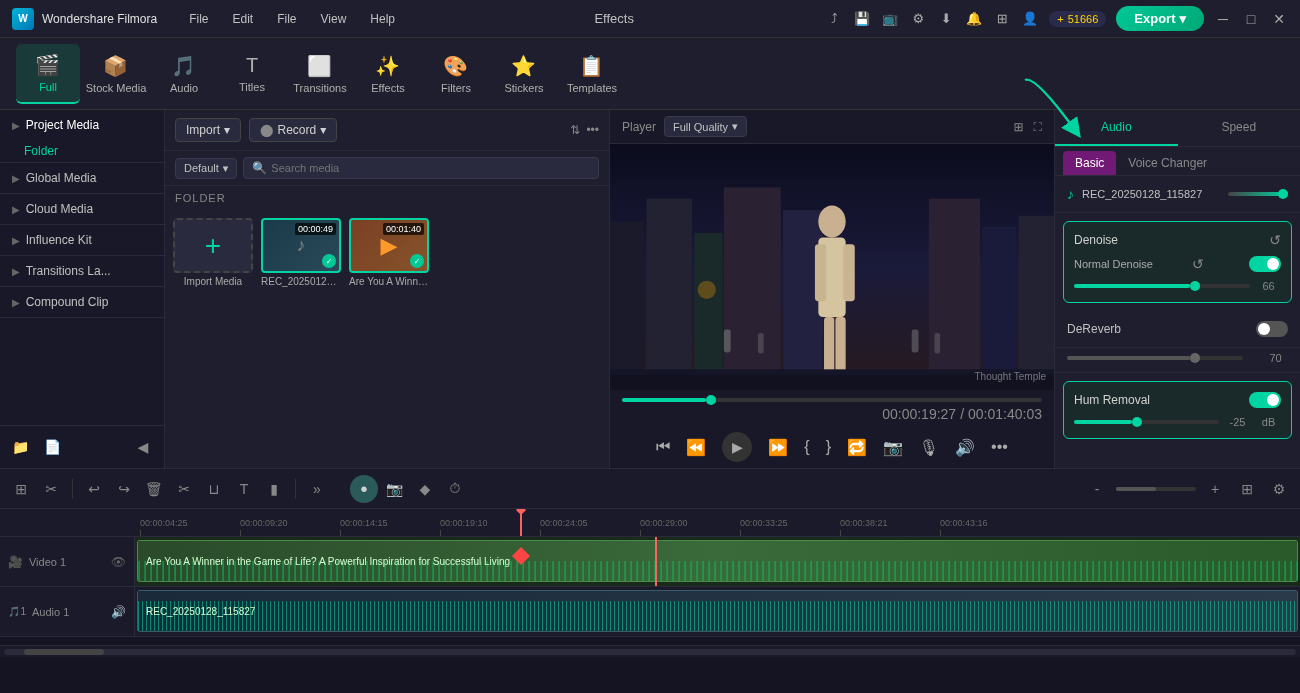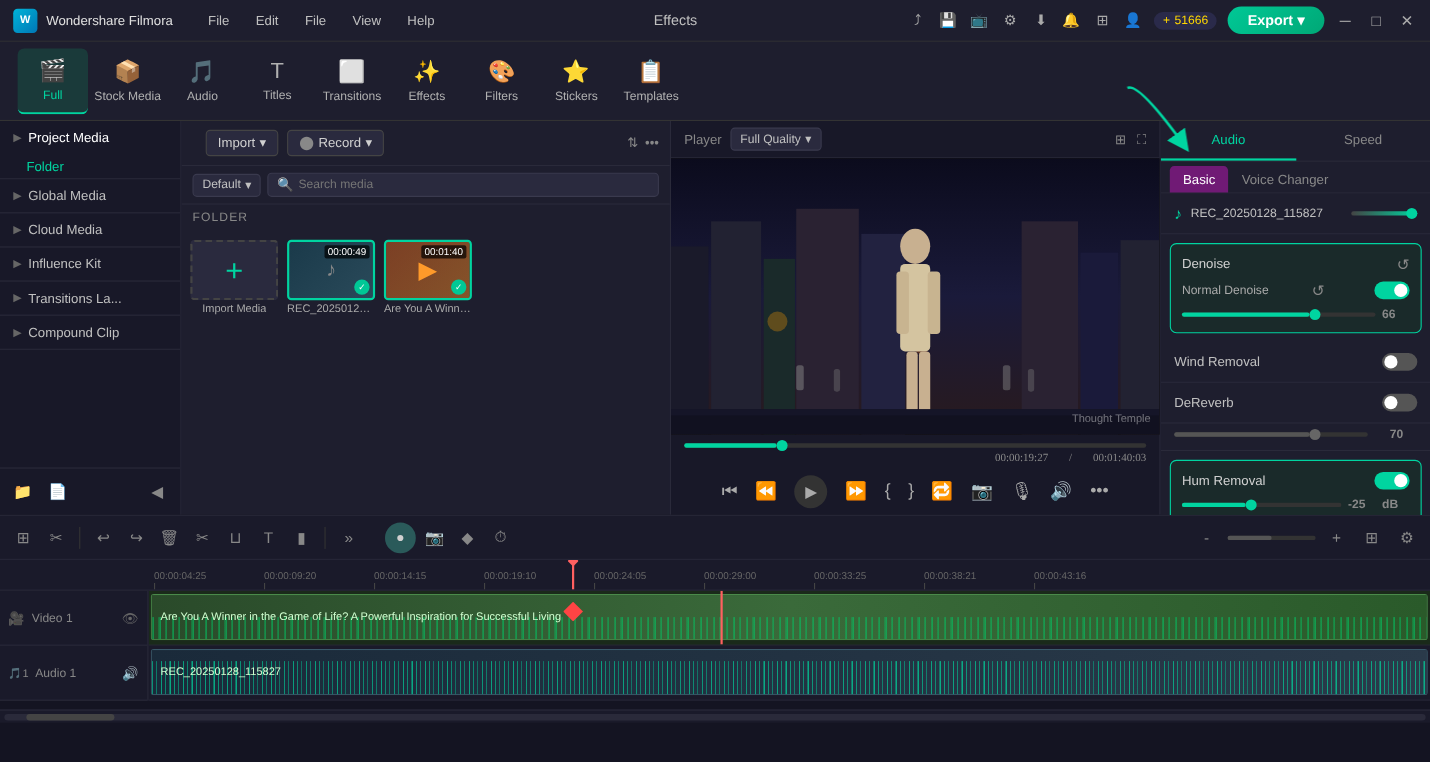--- a/index.html
+++ b/index.html
@@ -191,21 +191,20 @@
       background: #2a2a3e;
       border: 1px solid #444;
       border-radius: 4px;
       padding: 4px 10px;
       color: #d0d0d0;
       cursor: pointer;
       font-size: 12px;
       display: flex;
       align-items: center;
       gap: 4px;
-      margin-left: 12px;
     }
     #record-btn {
       background: #2a2a3e;
       border: 1px solid #444;
       border-radius: 4px;
       padding: 4px 10px;
       color: #d0d0d0;
       cursor: pointer;
       font-size: 12px;
       display: flex;
@@ -412,24 +411,23 @@
       top: 50%;
       transform: translateY(-50%);
       width: 10px;
       height: 10px;
       background: #00d4a0;
       border-radius: 50%;
     }
     #time-display {
       display: flex;
       justify-content: flex-end;
-      gap: 19px;
-      font-size: 10px;
+      gap: 4px;
+      font-size: 14px;
       color: #888;
-      font-family: Liberation Serif, serif;
     }
     #player-controls {
       display: flex;
       align-items: center;
       justify-content: center;
       padding: 6px 12px;
       gap: 16px;
     }
     .ctrl-btn {
       color: #aaa;
@@ -598,22 +596,21 @@
       transform: translateY(-50%);
       width: 10px;
       height: 10px;
       background: #00d4a0;
       border-radius: 50%;
     }
     .slider-value {
       font-size: 11px;
       color: #888;
       min-width: 25px;
-      text-align: left;
-      font-weight: bold;
+      text-align: center;
     }
     
     .setting-row {
       display: flex;
       align-items: center;
       justify-content: space-between;
       padding: 10px 12px;
       border-bottom: 1px solid #2a2a3a;
     }
     .setting-label {
@@ -1179,24 +1176,20 @@
       </div>
       <div class="slider-row">
         <div class="slider-track">
           <div class="slider-fill" style="width:66%;"></div>
           <div class="slider-thumb" style="left:66%;"></div>
         </div>
         <span class="slider-value">66</span>
       </div>
     </div>
 
-    <div class="setting-row">
-      <span class="setting-label">Wind Removal</span>
-      <div class="toggle-switch off"></div>
-    </div>
 
     <div class="setting-row">
       <span class="setting-label">DeReverb</span>
       <div class="toggle-switch off"></div>
     </div>
     <div class="setting-sub-row">
       <div style="display:flex;align-items:center;gap:20px;">
         <div class="slider-track" style="flex:1;">
           <div class="slider-fill" style="width:70%;background:#555;"></div>
           <div class="slider-thumb" style="left:70%;background:#666;"></div>

